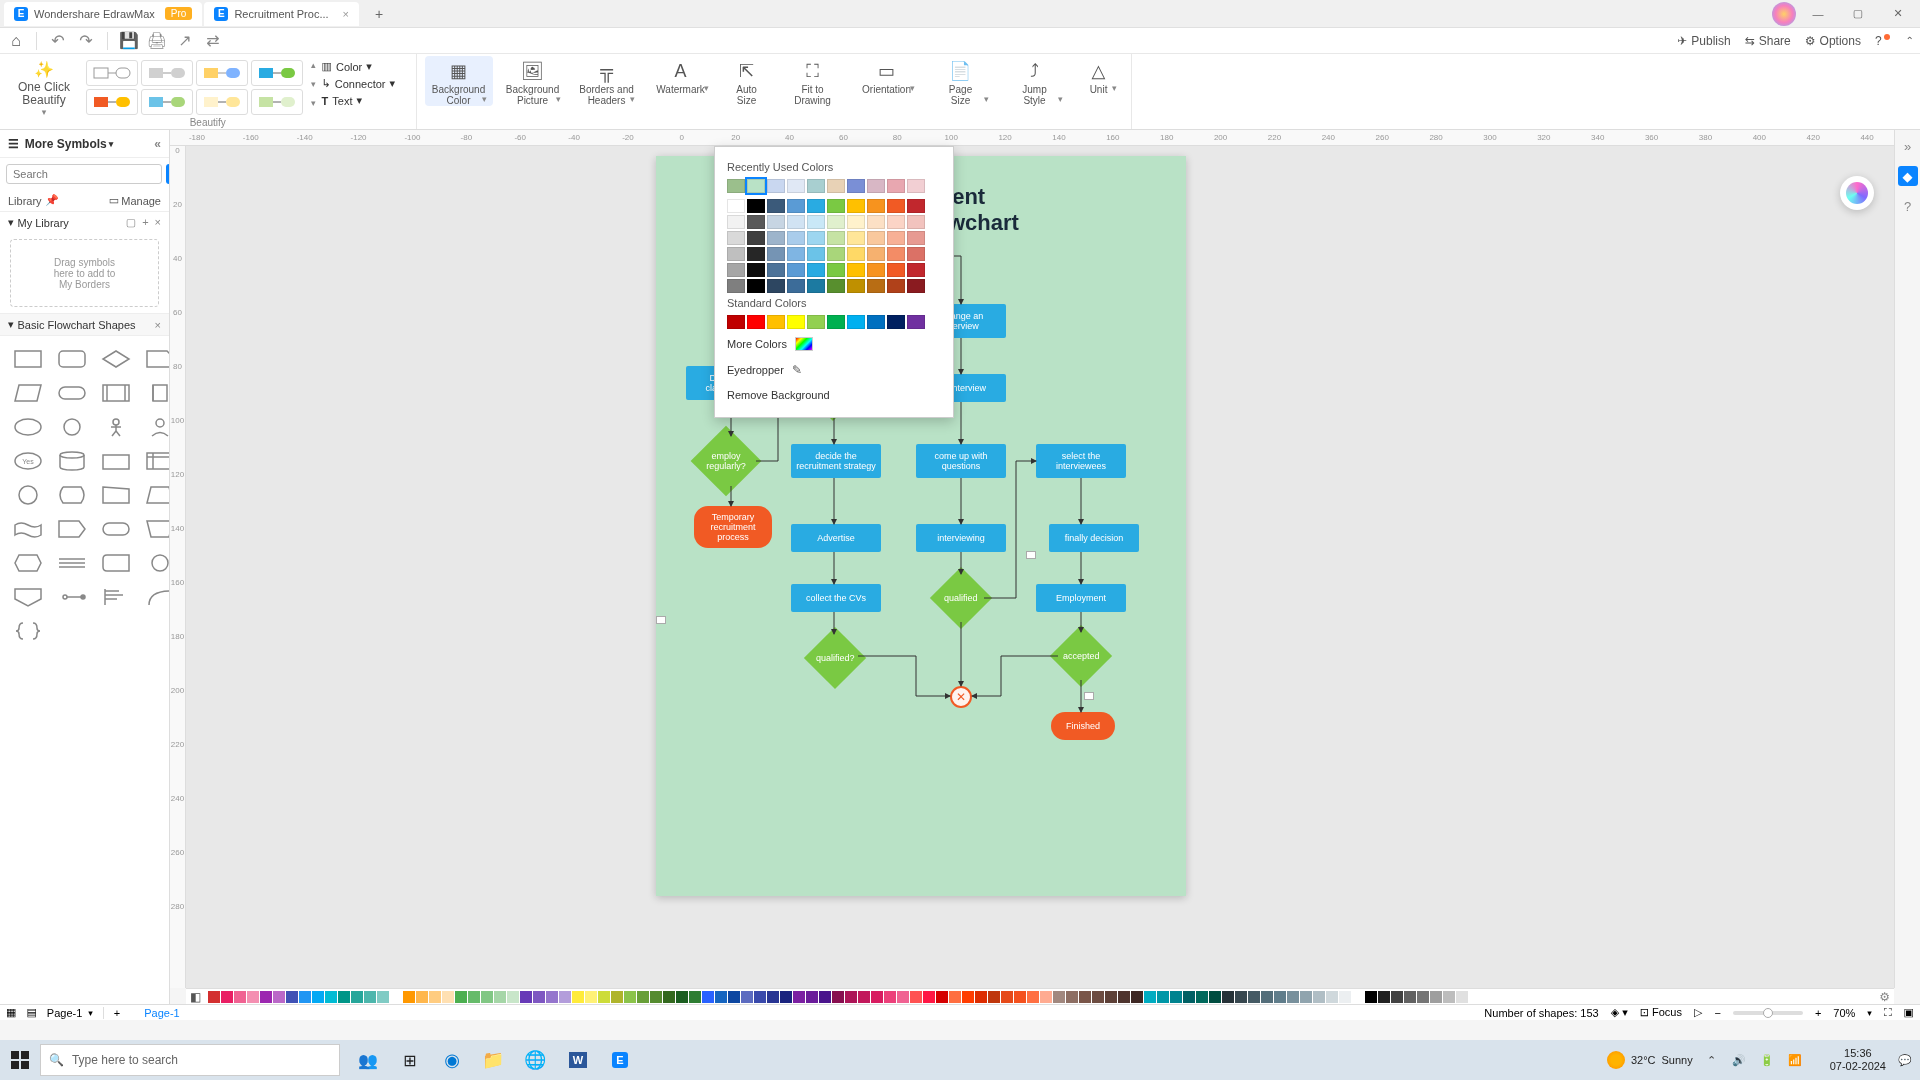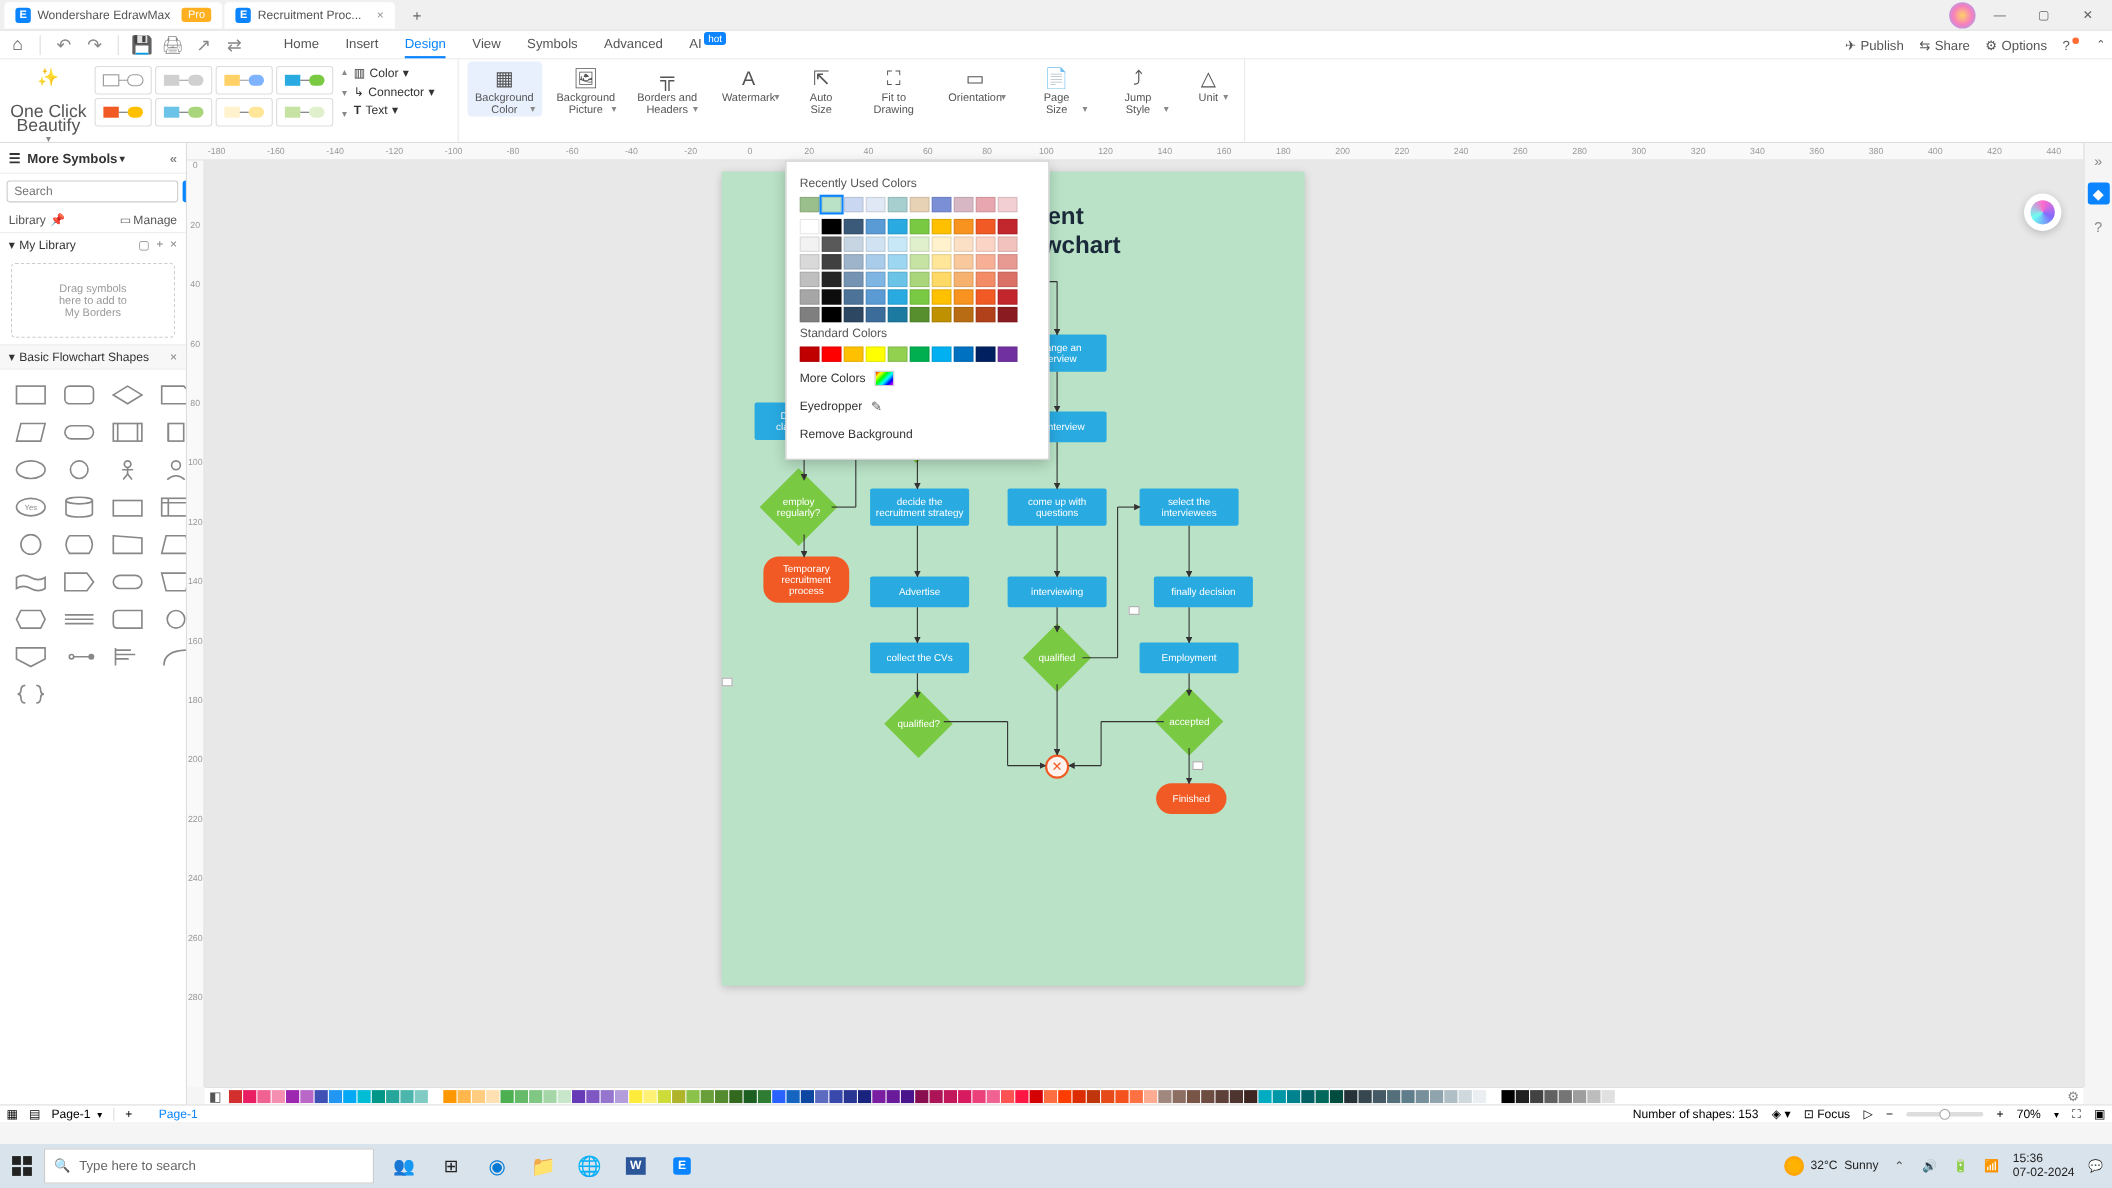--- a/index.html
+++ b/index.html
@@ -32,21 +32,21 @@
 .orange-dot { width:6px; height:6px; background:#ff6b35; border-radius:50%; display:inline-block; position:relative; top:-4px; left:-2px;}
 .chev-down {font-size:10px;}
 
 
 .ribbon { height: 76px; background: #fff; display: flex; border-bottom: 1px solid #ddd; }
 .ribbon-group { border-right: 1px solid #e8e8e8; padding: 2px 8px; display:flex; flex-direction:column; }
 .ribbon-group-label { text-align:center; font-size:10px; color:#888; margin-top:auto; padding-bottom:2px; }
 .ribbon-content { display:flex; align-items:flex-start; gap:6px; flex:1; }
 .one-click { width:72px; text-align:center; padding-top:4px; }
 .one-click-icon { font-size:16px; color:#555; }
-.one-click-label { font-size:16px; color:#555; line-height:13px; margin-top:15px;}
+.one-click-label { font-size:12px; color:#555; line-height:13px; margin-top:2px;}
 .beautify-grid { display:grid; grid-template-columns:repeat(4,52px); grid-template-rows:26px 26px; gap:3px; margin-top:4px;}
 .beauty-item { border:1px solid #ddd; border-radius:3px; display:flex; align-items:center; justify-content:center; cursor:pointer; background:#fff;}
 .beauty-arrows { display:flex; flex-direction:column; justify-content:space-around; height:56px; margin-left:2px;}
 .beauty-arrows span { font-size:9px; color:#888; cursor:pointer;}
 .quick-panel { width:86px; padding-top:4px; display:flex; flex-direction:column; gap:4px;}
 .quick-row { font-size:11px; color:#333; display:flex; align-items:center; gap:4px; cursor:pointer;}
 .ribbon-tool { width: 68px; text-align:center; padding-top:4px; cursor:pointer; position:relative;}
 .ribbon-tool.active { background:#e8f0fe; border-radius:4px;}
 .ribbon-tool-icon { font-size:18px; color:#555; height:22px; display:flex; align-items:center; justify-content:center;}
 .ribbon-tool-label { font-size:10px; color:#555; line-height:11px; margin-top:2px;}
@@ -130,21 +130,21 @@
 
 
 .taskbar { background:#d9e3ec; color:#222;}
 .tb-start { width:40px; height:40px; display:flex; align-items:center; justify-content:center; cursor:pointer;}
 .tb-search { display:flex; align-items:center; background:#fff; border:1px solid #ccc; height:32px; width:300px; padding:0 8px; gap:8px; font-size:12px; color:#666;}
 .tb-icons { display:flex; align-items:center; gap:2px; margin-left:8px;}
 .tb-icon { width:40px; height:40px; display:flex; align-items:center; justify-content:center; cursor:pointer;}
 .tb-right { margin-left:auto; display:flex; align-items:center; gap:10px; padding-right:6px; font-size:11px; color:#222;}
 .weather { display:flex; align-items:center; gap:6px;}
 .sun { width:18px; height:18px; background:radial-gradient(circle,#ffb300 40%,#ff8c00); border-radius:50%;}
-.clock { text-align:left; line-height:13px;}
+.clock { text-align:center; line-height:13px;margin-left:15px;}
 .tb-sys-icon { width:18px; height:18px; display:flex; align-items:center; justify-content:center; color:#444; cursor:pointer;}
 
 </style>
 </head>
 <body>
 
 <div class="app">
 
 <div class="titlebar">
   <div class="tab">
@@ -170,29 +170,20 @@
   <div class="menubar-left">
     <div class="home-icon">⌂</div>
     <div class="vsep"></div>
     <div class="menu-icon-btn">↶</div>
     <div class="menu-icon-btn">↷</div>
     <div class="vsep"></div>
     <div class="menu-icon-btn">💾</div>
     <div class="menu-icon-btn">🖨</div>
     <div class="menu-icon-btn">↗</div>
     <div class="menu-icon-btn">⇄</div>
-  </div>
-  <div class="menu-tabs">
-    <span class="menu-tab">Home</span>
-    <span class="menu-tab">Insert</span>
-    <span class="menu-tab active">Design</span>
-    <span class="menu-tab">View</span>
-    <span class="menu-tab">Symbols</span>
-    <span class="menu-tab">Advanced</span>
-    <span class="menu-tab"><span>AI</span><span class="hot-badge">hot</span></span>
   </div>
   <div class="menubar-right">
     <div class="item">
           <span>✈</span>
           <span>Publish</span>
         </div>
     <div class="item">
           <span>⇆</span>
           <span>Share</span>
         </div>

